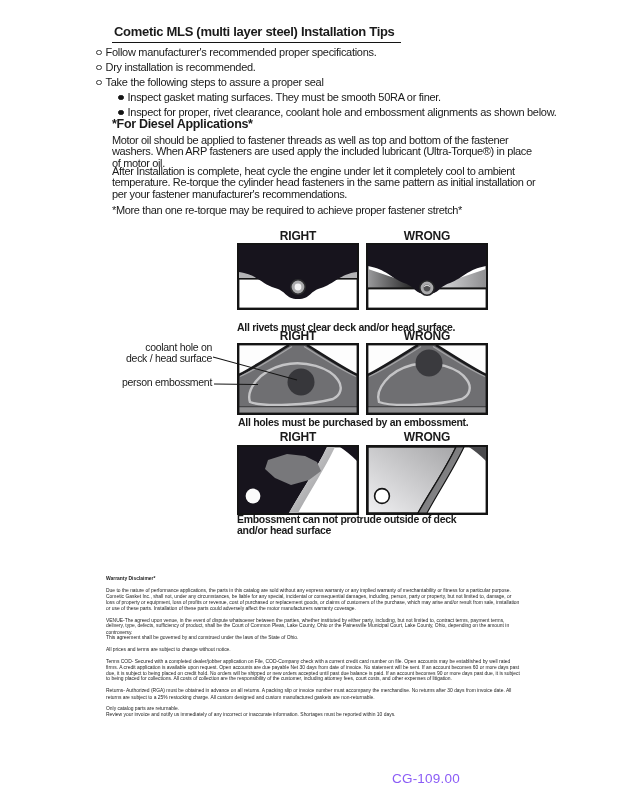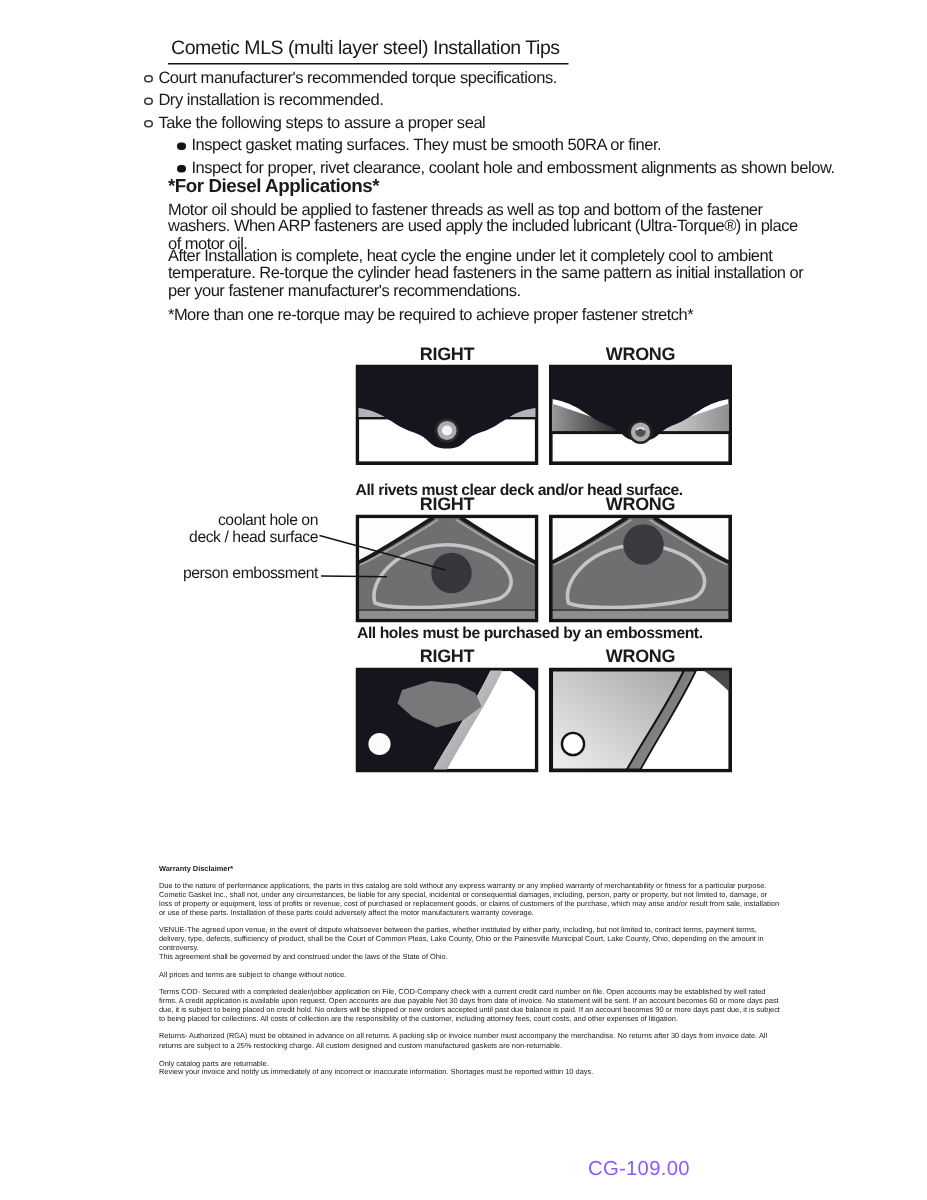--- a/index.html
+++ b/index.html
@@ -1,20 +1,20 @@
 <!DOCTYPE html>
 <html><head>
 <meta charset="utf-8">
 <style>
   html,body{margin:0;padding:0;background:#ffffff;}
   body{width:618px;height:800px;font-family:"Liberation Sans",sans-serif;color:#1a1a1a;}
   .page{position:relative;width:618px;height:800px;background:#fff;overflow:hidden;}
   .abs{position:absolute;}
 
-  .title{left:112px;top:24px;font-size:13px;font-weight:normal;letter-spacing:-0.3px;
+  .title{left:112px;top:24px;font-size:13px;font-weight:bold;letter-spacing:-0.3px;
          border-bottom:1.7px solid #141414;padding:0 6px 2.5px 2px;white-space:nowrap;}
 
   .bullets{left:96px;top:45px;width:480px;font-size:11px;letter-spacing:-0.3px;line-height:15px;}
   .b-item{display:flex;align-items:flex-start;white-space:nowrap;}
   .b-item .marker{flex:0 0 auto;width:3.6px;height:3.6px;border:1.1px solid #3a3a3a;border-radius:50%;
                   margin:4.6px 4px 0 0;}
   .b-sub{margin-left:22px;}
   .b-sub .marker{background:#141414;border-color:#141414;}
 
   .h2{font-size:12.5px;font-weight:bold;letter-spacing:-0.3px;white-space:nowrap;}
@@ -35,21 +35,21 @@
 </head>
 <body>
 
 <div class="page">
 
   <div class="abs title">Cometic MLS (multi layer steel) Installation Tips</div>
 
   <div class="abs bullets">
     <div class="b-item">
       <span class="marker"></span>
-      <span>Court manufacturer's recommended torque specifications.</span>
+      <span>Follow manufacturer's recommended proper specifications.</span>
     </div>
     <div class="b-item">
       <span class="marker"></span>
       <span>Dry installation is recommended.</span>
     </div>
     <div class="b-item">
       <span class="marker"></span>
       <span>Take the following steps to assure a proper seal</span>
     </div>
     <div class="b-item b-sub">
@@ -178,20 +178,24 @@
           <stop offset="1" stop-color="#9c9c9e"></stop>
       </linearGradient>
     </defs>
     <rect x="1.2" y="1.2" width="119.6" height="67.6" fill="#ffffff" stroke="#141414" stroke-width="2.4"></rect>
     <path d="M2,2 L90,2 C79,25 65,45 52,68 L2,68 Z" fill="url(#d3w-b)" stroke="#141414" stroke-width="1.4"></path>
     <path d="M90,2 C79,25 65,45 52,68 L61,68 C73,46 87,25 98,2 Z" fill="url(#d3w-s)" stroke="#141414" stroke-width="1.2"></path>
     <path d="M103,2 L120,2 L120,16 C114,10 108,5.5 103,2 Z" fill="#4a4a4d"></path>
     <circle cx="16" cy="51" r="7.4" fill="#ffffff" stroke="#141414" stroke-width="1.6"></circle>
   </svg>
 
+  <div class="abs caption" style="left:237px;top:514px;">
+    <span style="display:block;">Embossment can not protrude outside of deck</span>
+    <span style="display:block;">and/or head surface</span>
+  </div>
 
   <div class="abs legal">
     <div class="lh">Warranty Disclaimer*</div>
     <p>Due to the nature of performance applications, the parts in this catalog are sold without any express warranty or any implied warranty of merchantability or fitness for a particular purpose.  Cometic Gasket Inc., shall not, under any circumstances, be liable for any special, incidental or consequential damages, including, person, party or property, but not limited to, damage, or loss of property or equipment, loss of profits or revenue, cost of purchased or replacement goods, or claims of customers of the purchase, which may arise and/or result from sale, installation or use of these parts.  Installation of these parts could adversely affect the motor manufacturers warranty coverage.</p>
     <p class="nogap">VENUE-The agreed upon venue, in the event of dispute whatsoever between the parties, whether instituted by either party, including, but not limited to, contract terms, payment terms, delivery, type, defects, sufficiency of product, shall be the Court of Common Pleas, Lake County, Ohio or the Painesville Municipal Court, Lake County, Ohio, depending on the amount in controversy.</p>
     <p>This agreement shall be governed by and construed under the laws of the State of Ohio.</p>
     <p>All prices and terms are subject to change without notice.</p>
     <p>Terms COD- Secured with a completed dealer/jobber application on File, COD-Company check with a current credit card number on file.  Open accounts may be established by well rated firms.  A credit application is available upon request.  Open accounts are due payable Net 30 days from date of invoice.  No statement will be sent.  If an account becomes 60 or more days past due, it is subject to being placed on credit hold.  No orders will be shipped or new orders accepted until past due balance is paid.  If an account becomes 90 or more days past due, it is subject to being placed for collections.  All costs of collection are the responsibility of the customer, including attorney fees, court costs, and other expenses of litigation.</p>
     <p>Returns- Authorized (RGA) must be obtained in advance on all returns.  A packing slip or invoice number must accompany the merchandise.  No returns after 30 days from invoice date.  All returns are subject to a 25% restocking charge.  All custom designed and custom manufactured gaskets are non-returnable.</p>
     <p class="nogap">Only catalog parts are returnable.</p>

